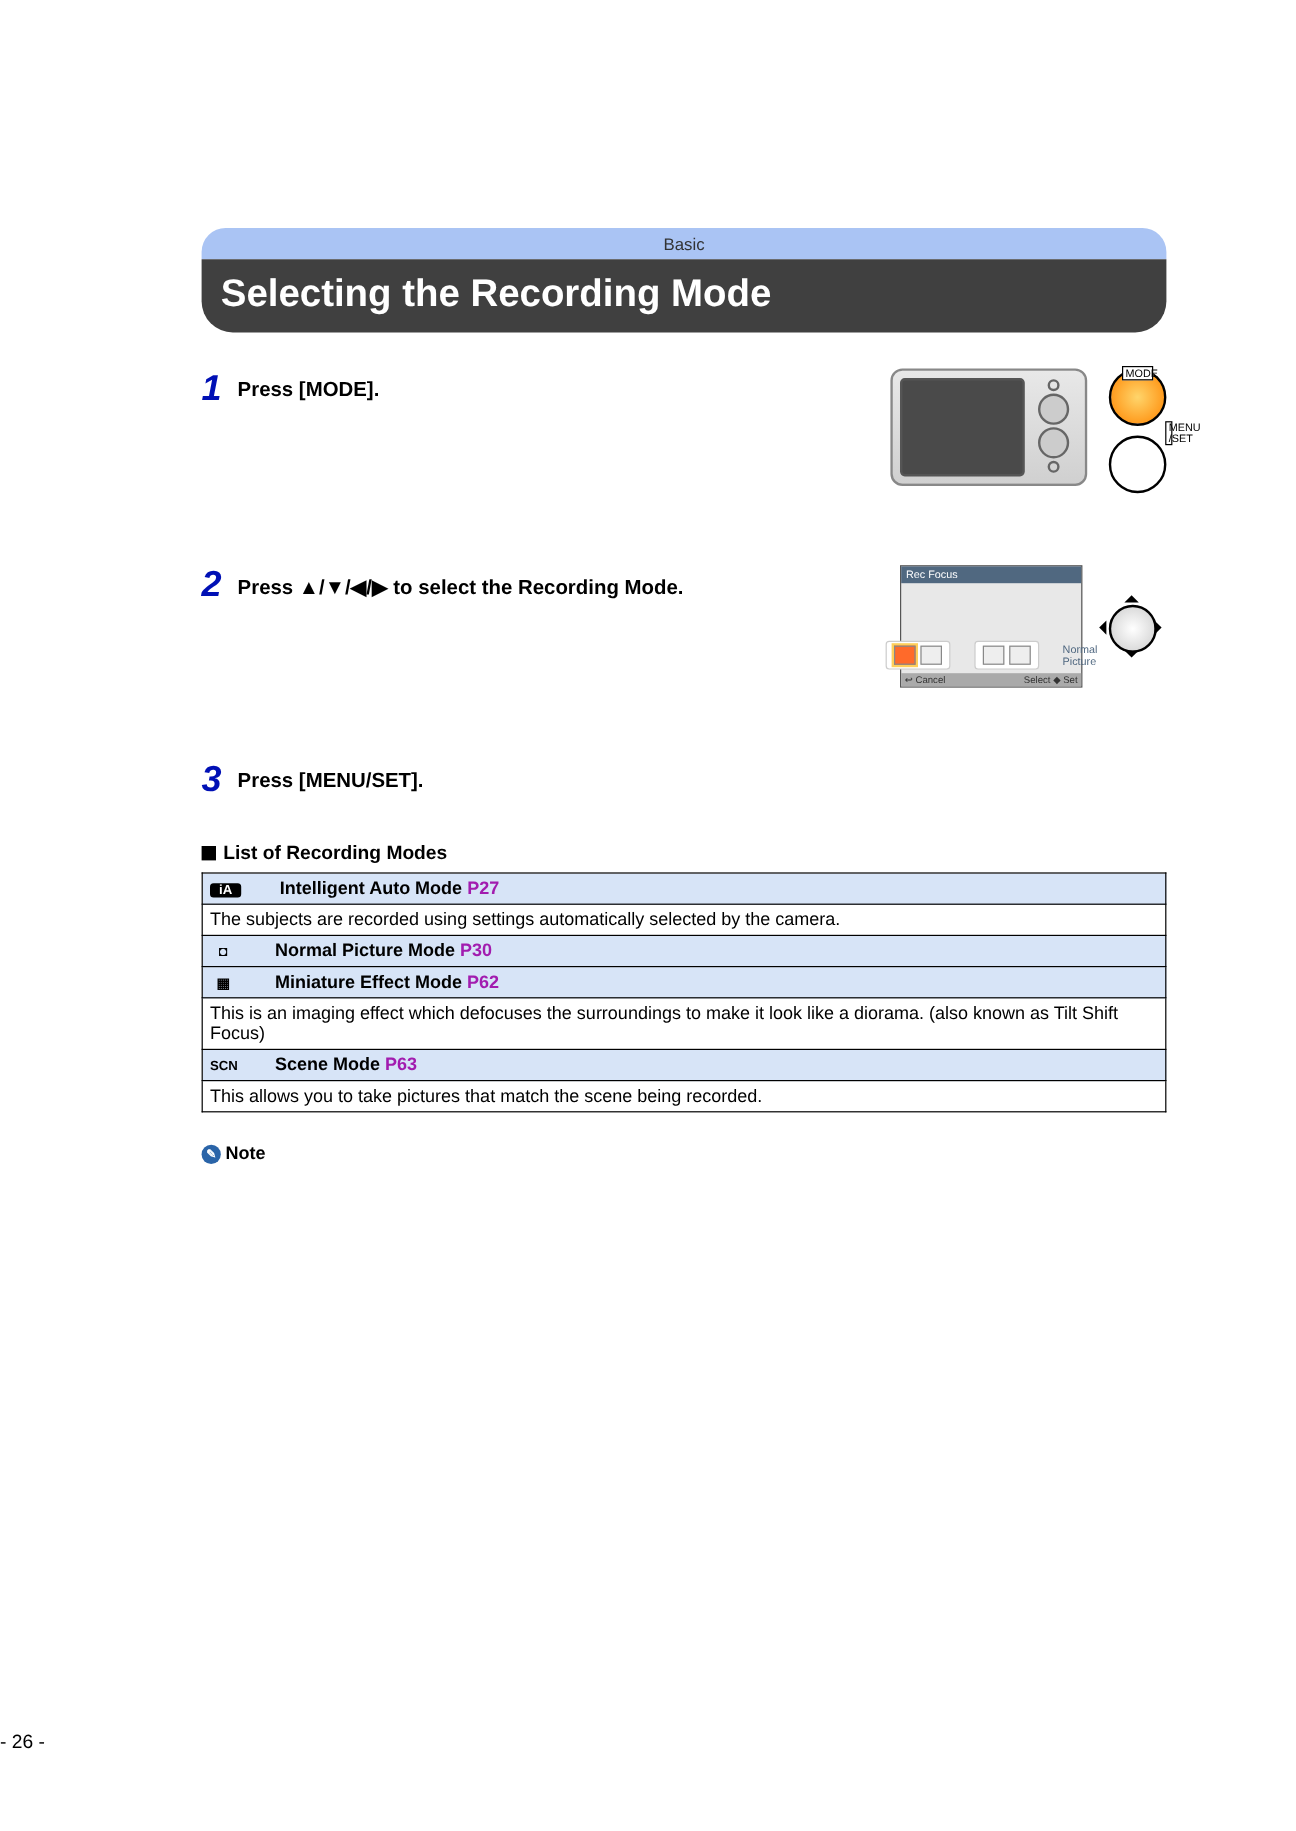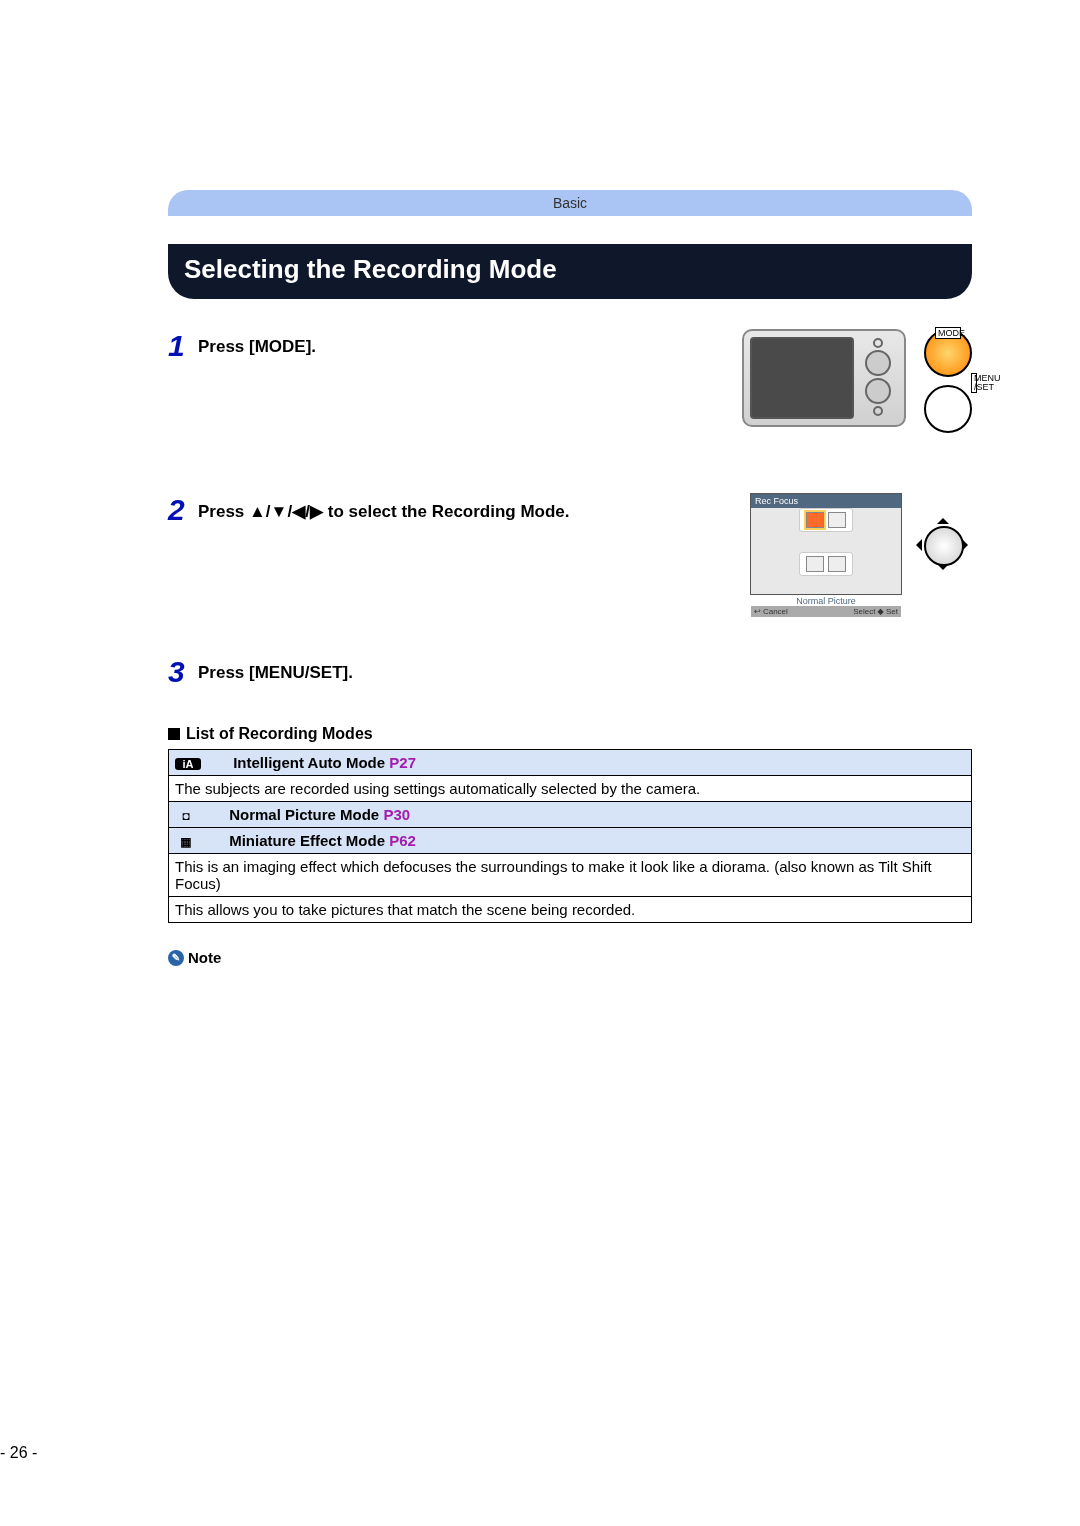--- a/index.html
+++ b/index.html
@@ -1,18 +1,18 @@
 <!DOCTYPE html>
 <html><head>
 <meta charset="utf-8">
 <style>
   body{margin:0;background:#fff;font-family:Arial,Helvetica,sans-serif;color:#000;}
   .page{width:1080px;height:1526px;position:relative;margin:0 auto;box-sizing:border-box;padding:190px 108px 4px 168px;}
   .top-hdr{background:#aac4f4;border-radius:20px 20px 0 0;height:26px;text-align:center;font-size:14px;line-height:26px;color:#333;}
-  .title-bar{background:#0f172a;color:#fff;font-weight:bold;font-size:26px;padding:10px 16px 14px 16px;border-radius:0 0 26px 26px;margin-top:28px;}
+  .title-bar{background:#404040;color:#fff;font-weight:bold;font-size:32px;padding:10px 16px 14px 16px;border-radius:0 0 26px 26px;}
   .steps{margin-top:30px;}
   .step{display:flex;align-items:flex-start;margin-bottom:60px;}
   .step-num{font-size:30px;font-weight:bold;color:#0010b5;font-style:italic;width:30px;flex:0 0 30px;}
   .step-body{font-weight:bold;font-size:17px;padding-top:8px;flex:1;}
   .figure{flex:0 0 auto;}
   
   .camera-fig{display:flex;align-items:flex-start;gap:18px;}
   .camera-body{width:160px;height:94px;border:2px solid #888;border-radius:10px;background:linear-gradient(#e8e8e8,#d0d0d0);position:relative;}
   .camera-screen{position:absolute;left:6px;top:6px;right:50px;bottom:6px;border:2px solid #555;border-radius:4px;background:#4a4a4a;}
   .camera-ctrls{position:absolute;right:8px;top:6px;width:36px;height:80px;display:flex;flex-direction:column;align-items:center;justify-content:space-around;}
@@ -21,21 +21,21 @@
   .btn-stack{display:flex;flex-direction:column;gap:8px;}
   .round-btn{width:44px;height:44px;border:2px solid #000;border-radius:50%;display:flex;align-items:center;justify-content:center;position:relative;}
   .mode-hl{background:radial-gradient(circle at 50% 50%, #ffd56b 0%, #ff9c1f 70%);}
   .round-btn .lbl{position:absolute;top:-4px;right:-4px;font-size:9px;background:#fff;border:1px solid #000;padding:0 2px;}
   .lbl-mode{top:-2px;left:50%;transform:translateX(-50%);}
   .lbl-menu{top:50%;left:50%;transform:translate(-50%,-50%);font-size:8px;line-height:1;text-align:left;border:none;margin-left:26px;}
   
   .screen-fig{display:flex;align-items:center;gap:10px;}
   .rec-screen{width:150px;height:100px;border:1px solid #555;background:#e8e8e8;display:flex;flex-direction:column;font-size:10px;}
   .rec-screen .ttl{background:#506880;color:#fff;padding:2px 4px;font-size:9px;}
-  .rec-screen .mid{flex:1;display:flex;flex-direction:column;align-items:center;justify-content:center;gap:20px;}
+  .rec-screen .mid{flex:1;display:flex;flex-direction:row;align-items:center;justify-content:center;gap:20px;margin-top:45px;}
   .rec-screen .icons-row{display:flex;gap:4px;background:#fff;border:1px solid #ccc;padding:3px 6px;border-radius:3px;}
   .rec-screen .mi{width:16px;height:14px;border:1px solid #888;background:#eee;}
   .rec-screen .mi.sel{background:#ff6a2a;box-shadow:0 0 0 2px #ffcf5a;}
   .rec-screen .cap{color:#506880;font-size:9px;}
   .rec-screen .ftr{display:flex;justify-content:space-between;background:#aaa;color:#333;font-size:8px;padding:1px 3px;}
   .dpad{width:60px;height:60px;position:relative;}
   .dpad .ring{position:absolute;left:12px;top:12px;width:36px;height:36px;border:2px solid #000;border-radius:50%;background:radial-gradient(#fff,#ccc);}
   .dpad .arr{position:absolute;width:0;height:0;border:6px solid transparent;}
   .dpad .u{border-bottom-color:#000;left:25px;top:-2px;}
   .dpad .d{border-top-color:#000;left:25px;bottom:-2px;}
@@ -153,20 +153,27 @@
           <td>
       <span class="mode-icon">▦</span>
       <span>Miniature Effect Mode</span>
       <span class="page-ref">P62</span>
     </td>
         </tr>
     <tr>
           <td>This is an imaging effect which defocuses the surroundings to make it look like a diorama. (also known as Tilt Shift Focus)</td>
         </tr>
 
+    <tr class="mode-row">
+          <td>
+      <span class="mode-icon" style="font-size:11px">SCN</span>
+      <span>Scene Mode</span>
+      <span class="page-ref">P63</span>
+    </td>
+        </tr>
     <tr>
           <td>This allows you to take pictures that match the scene being recorded.</td>
         </tr>
   </tbody>
     </table>
 
   <div class="note-hdr">
     <span class="note-ico">✎</span>
     <span>Note</span>
   </div>

